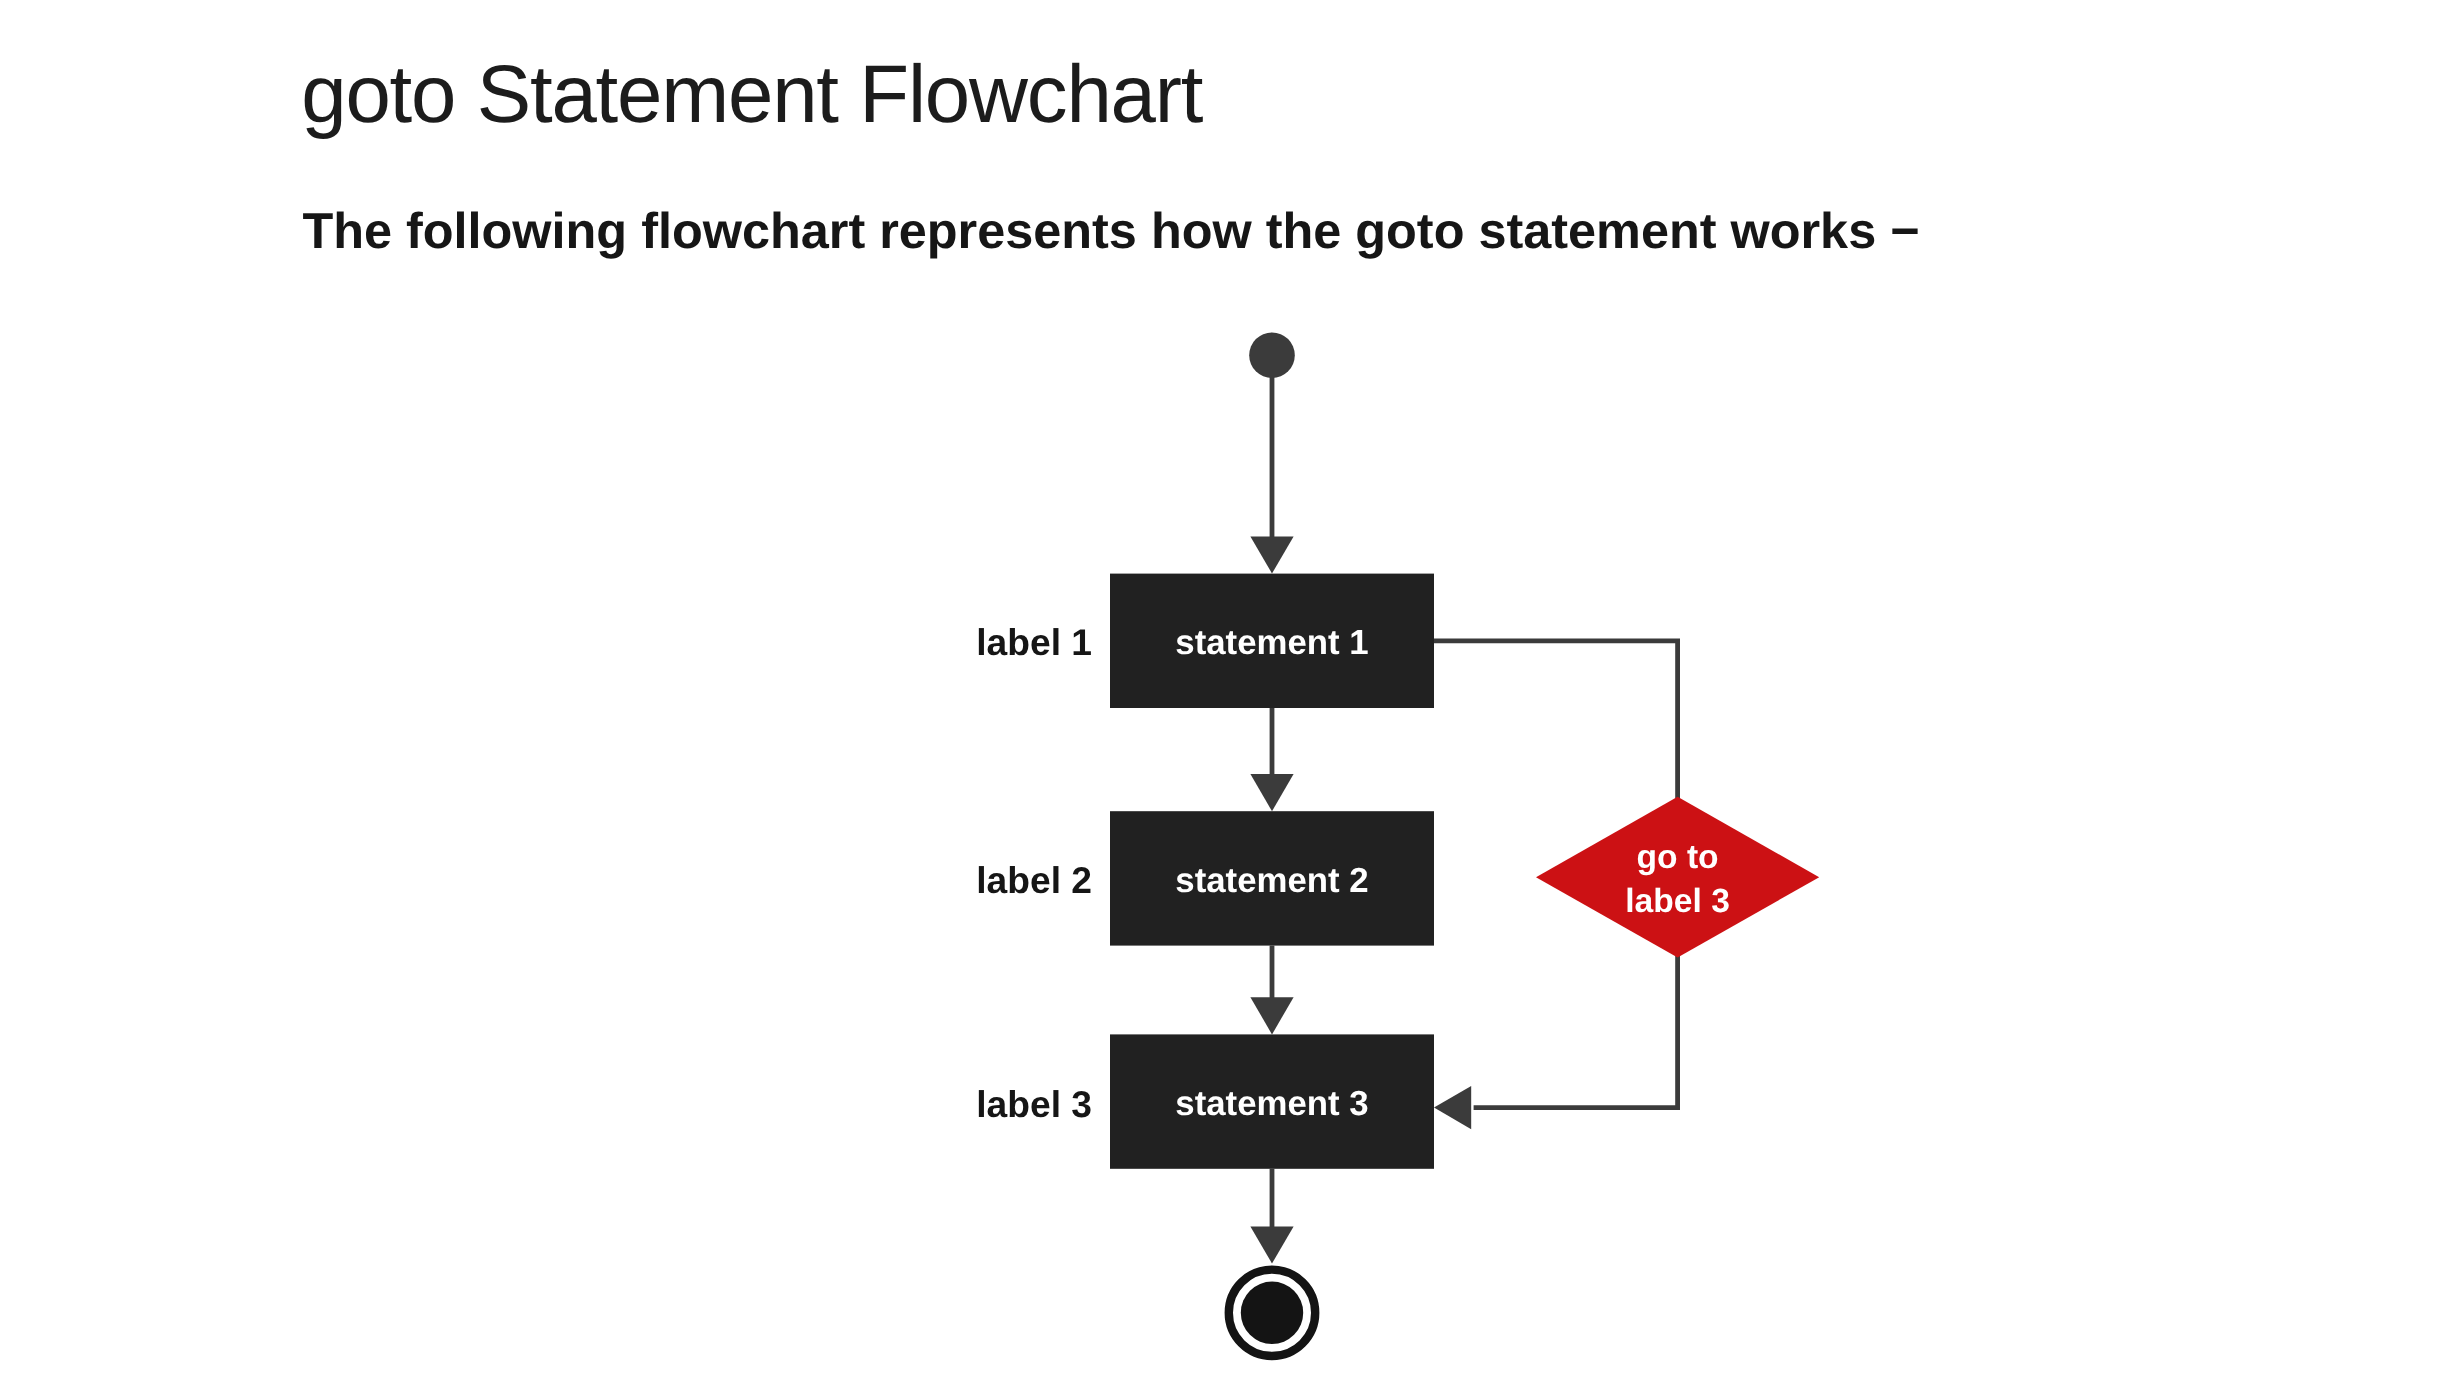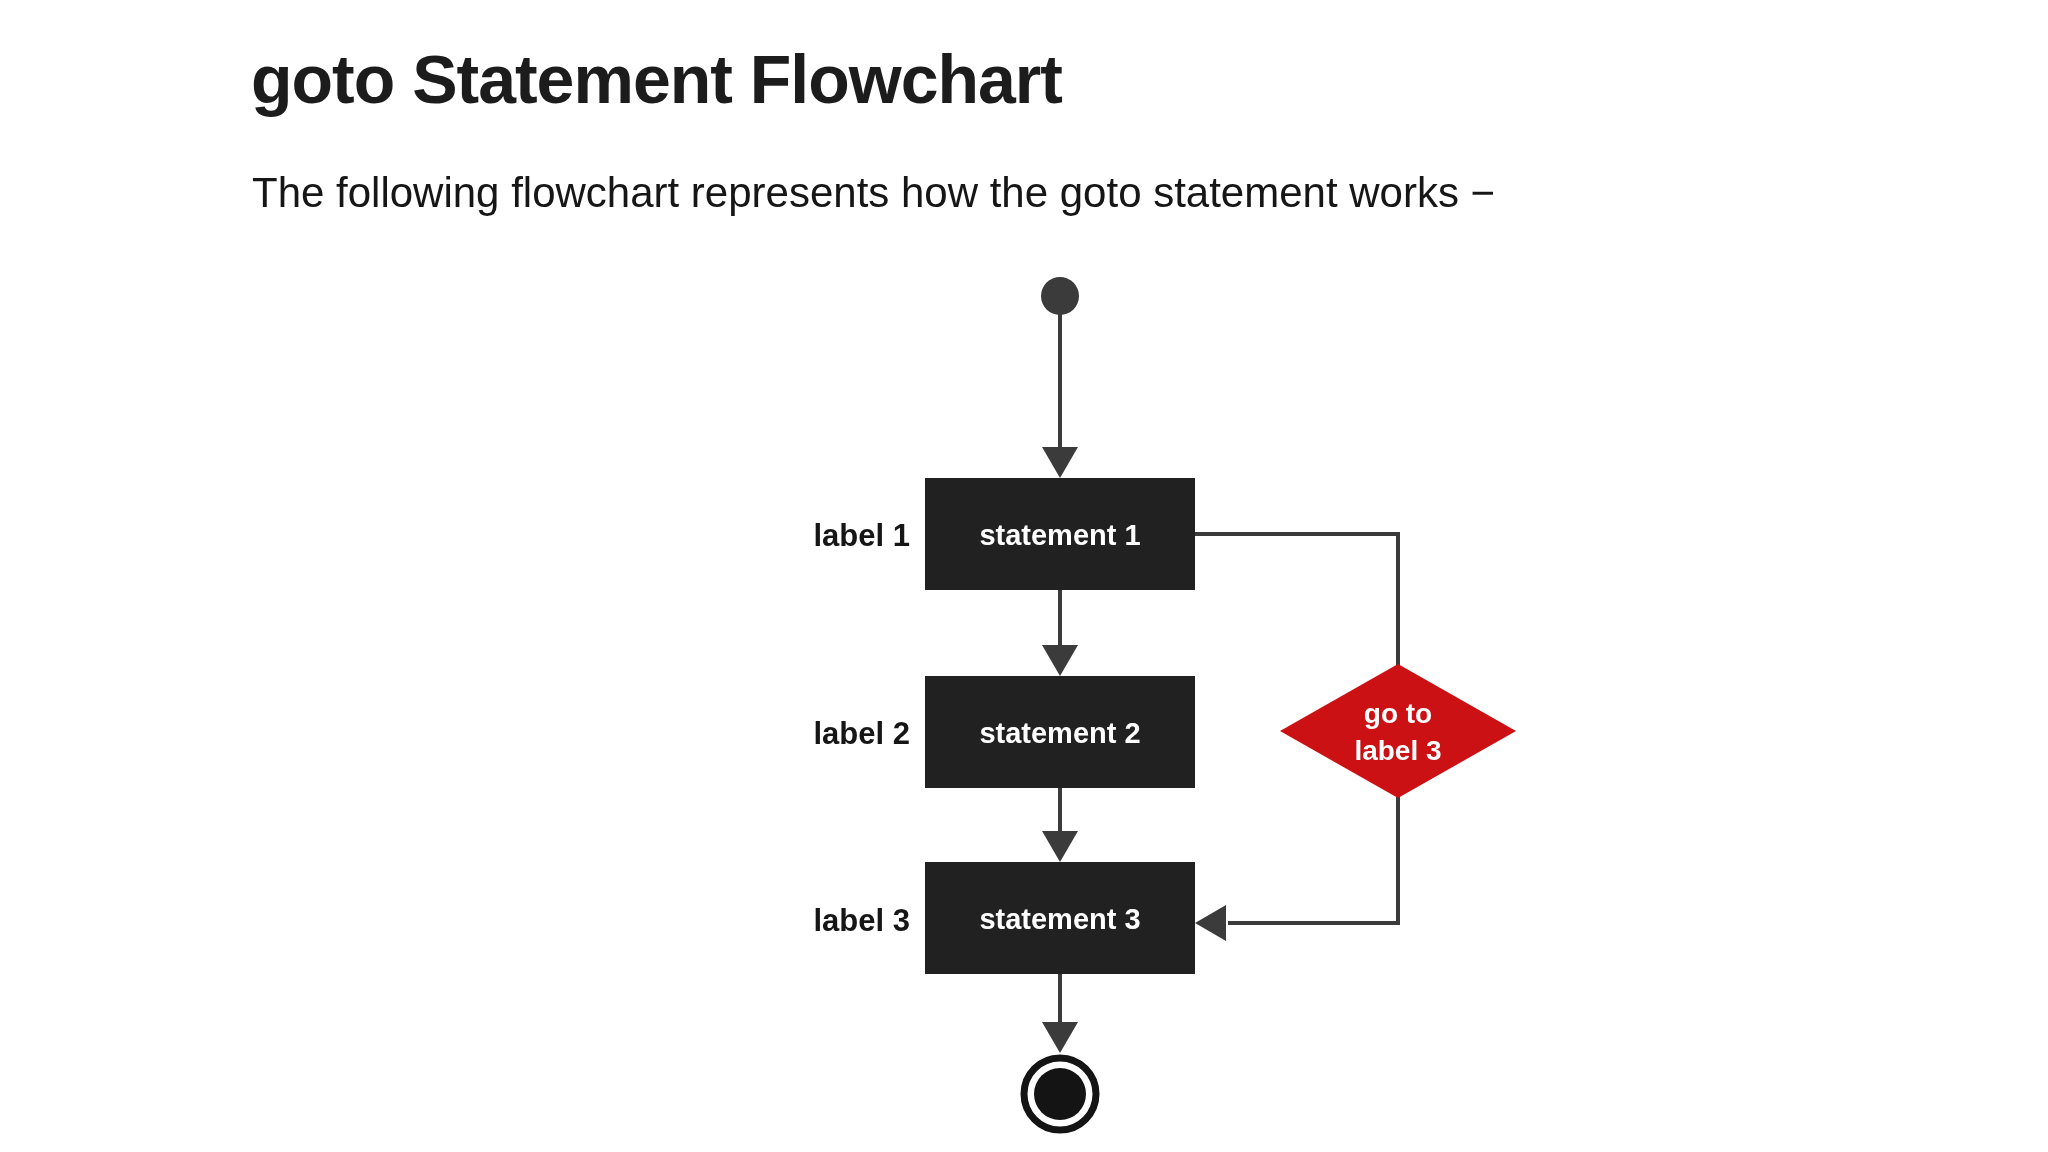--- a/index.html
+++ b/index.html
@@ -2,26 +2,26 @@
 <html><head>
 <meta charset="utf-8">
 <style>
   html,body{margin:0;padding:0;}
   body{
     width:2048px;height:1152px;background:#ffffff;position:relative;
     font-family:"Liberation Sans",sans-serif;overflow:hidden;
   }
   .page-title{
     position:absolute;left:251px;top:42px;
-    font-size:68px;font-weight:700;color:#1c1c1c;letter-spacing:-1px;
+    font-size:68px;font-weight:400;color:#1c1c1c;letter-spacing:-1px;
     line-height:1.1;white-space:nowrap;
   }
   .page-intro{
     position:absolute;left:252px;top:168px;
-    font-size:42px;font-weight:400;color:#161616;
+    font-size:42px;font-weight:700;color:#161616;
     line-height:1.2;white-space:nowrap;
   }
   .flowchart-svg{position:absolute;left:0;top:0;}
   .edge{fill:none;stroke-width:4px;}
   .node-rect{stroke:none;}
   .stmt-text{font-family:"Liberation Sans",sans-serif;font-weight:bold;font-size:29px;fill:#ffffff;}
   .label-text{font-family:"Liberation Sans",sans-serif;font-weight:bold;font-size:31px;fill:#161616;}
   .diamond-text{font-family:"Liberation Sans",sans-serif;font-weight:bold;font-size:28px;fill:#ffffff;}
 </style>
 </head>

